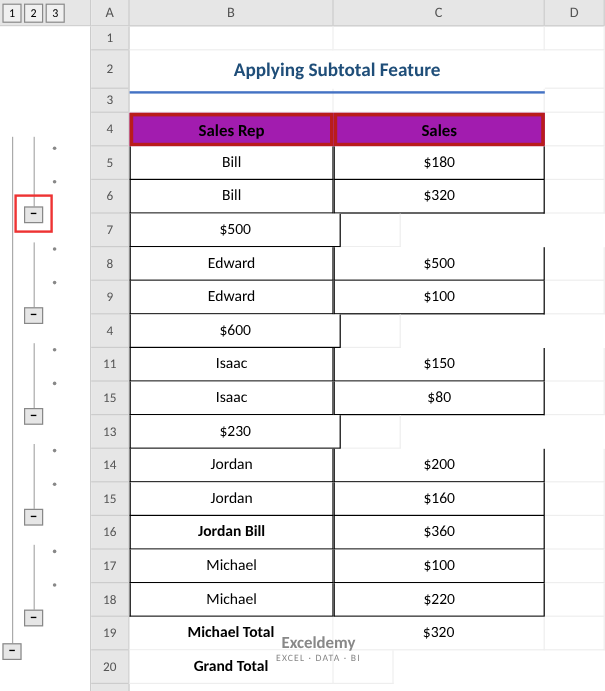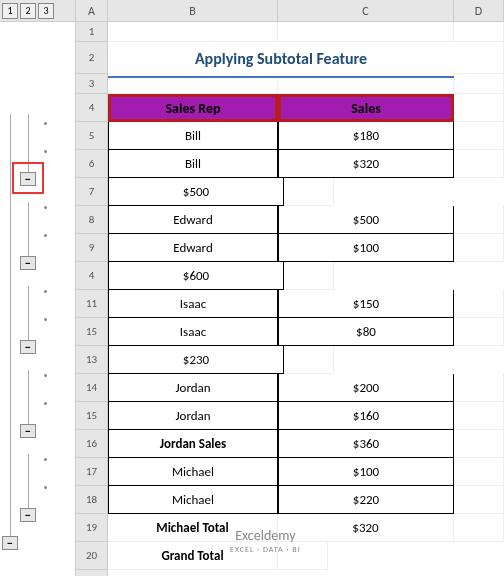--- a/index.html
+++ b/index.html
@@ -35,21 +35,21 @@
     .title-row { height: 32px; }
     .title-cell { font-weight: bold; color: #1f4e79; font-size: 16px; justify-content: center; width: 346px; border-right: none; border-bottom: none; }
     .title-underline { position: absolute; top: 34px; left: 0; width: 346px; height: 2px; background: #4472c4; }
     
     .tbl-header { background: #a21caf; font-weight: bold; font-size: 14px; justify-content: center; border: 3px solid #b91c1c; }
     .tbl-cell { background: #fff; font-size: 13px; justify-content: center; border: 1px solid #000; border-top: none; }
     .tbl-total { font-weight: bold; }
     .no-border-total { font-weight: bold; font-size: 13px; justify-content: center; background: #fff; border-right: 1px solid #eee; border-bottom: 1px solid #eee; }
     
     .watermark { position: absolute; bottom: 22px; left: 230px; text-align: center; color: #888; font-size: 12px; pointer-events: none; }
-    .watermark .wm-title { font-weight: normal; font-size: 14px; }
+    .watermark .wm-title { font-weight: bold; font-size: 14px; }
     .watermark .wm-sub { font-size: 8px; letter-spacing: 1px; }
   </style>
 </head>
 <body>
 
 <div class="outline-header">
   <div class="level-btn">1</div>
   <div class="level-btn">2</div>
   <div class="level-btn">3</div>
 </div>
@@ -218,21 +218,21 @@
       <div class="cell c-B tbl-cell">Jordan</div>
       <div class="cell c-C tbl-cell">$200</div>
       <div class="cell c-D"></div>
     </div>
   <div class="grid-row">
       <div class="cell c-B tbl-cell">Jordan</div>
       <div class="cell c-C tbl-cell">$160</div>
       <div class="cell c-D"></div>
     </div>
   <div class="grid-row">
-      <div class="cell c-B tbl-cell tbl-total">Jordan  Sales</div>
+      <div class="cell c-B tbl-cell tbl-total">Jordan  Bill</div>
       <div class="cell c-C tbl-cell">$360</div>
       <div class="cell c-D"></div>
     </div>
   <div class="grid-row">
       <div class="cell c-B tbl-cell">Michael</div>
       <div class="cell c-C tbl-cell">$100</div>
       <div class="cell c-D"></div>
     </div>
   <div class="grid-row">
       <div class="cell c-B tbl-cell">Michael</div>

